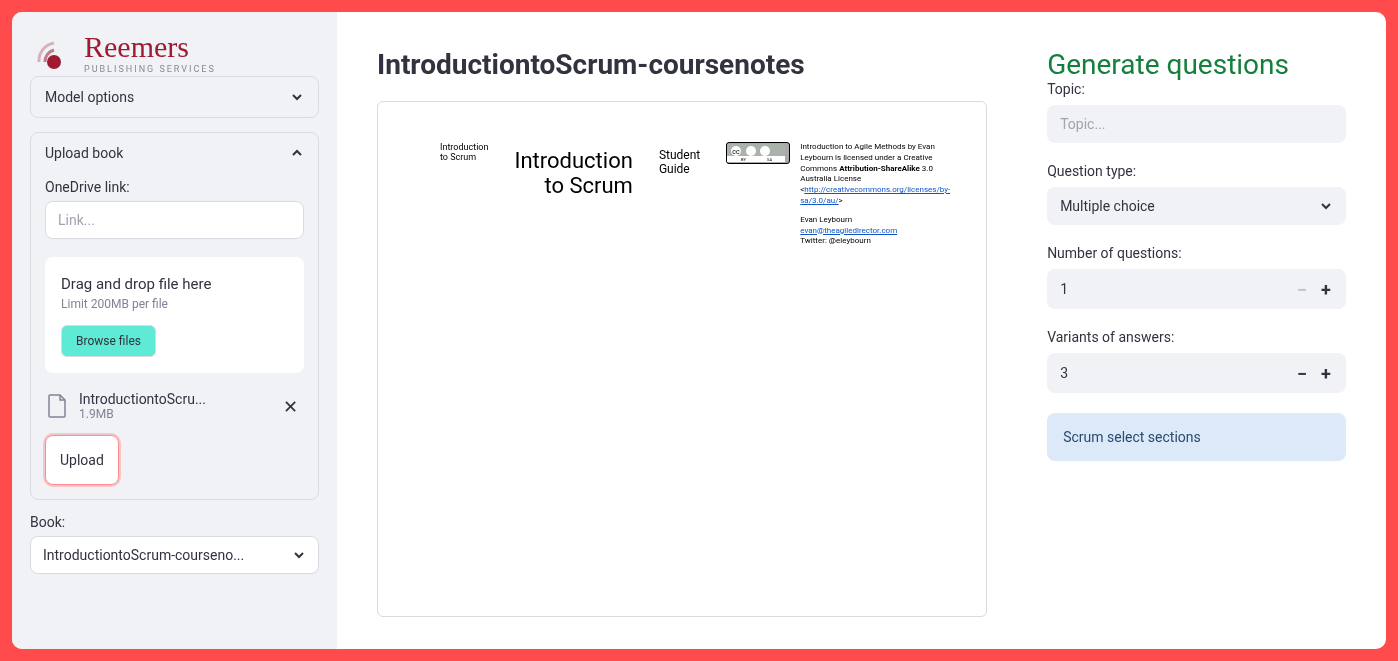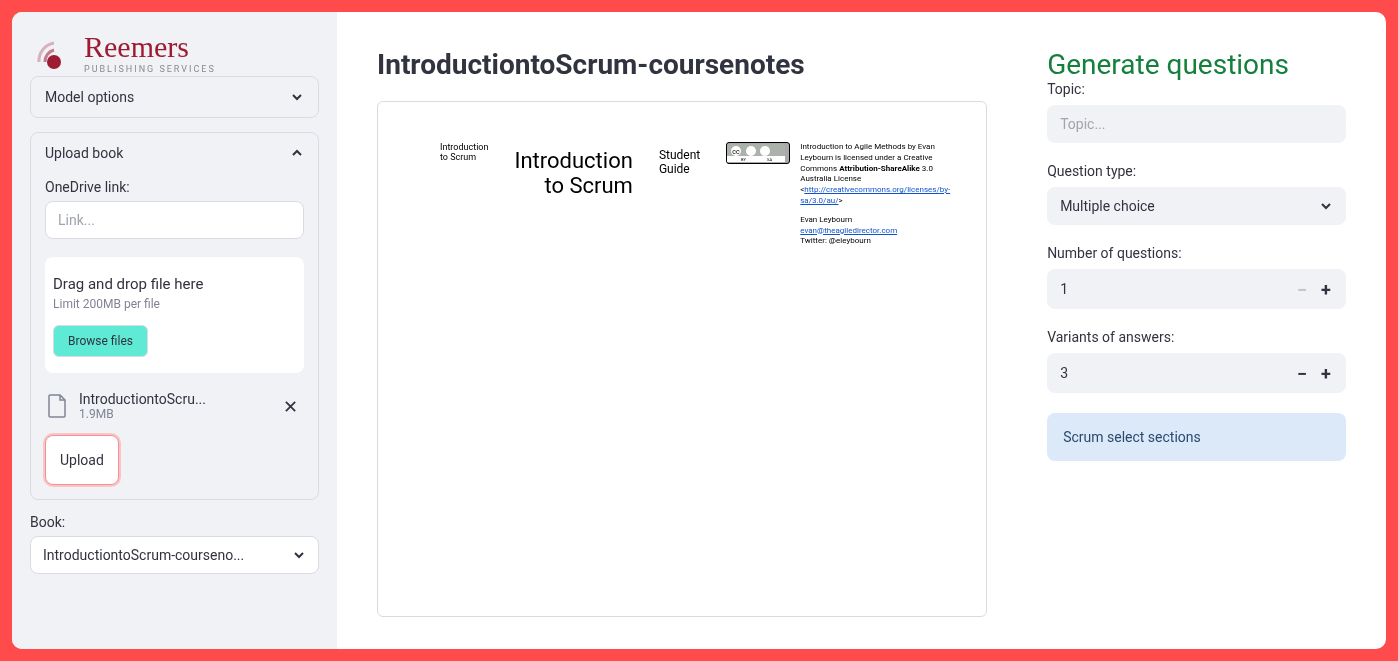--- a/index.html
+++ b/index.html
@@ -13,21 +13,21 @@
 .logo-text{display:flex;flex-direction:column;gap:2px}
 .logo-name{font-family:Georgia,serif;font-size:30px;color:#9e1b32;font-weight:400;line-height:1}
 .logo-sub{font-size:9px;letter-spacing:2px;color:#8a8a8a}
 .collapsible{border:1px solid #d8dbe1;border-radius:8px;background:#f0f2f6;margin-bottom:14px}
 .collapsible-header{display:flex;justify-content:space-between;align-items:center;padding:12px 14px;cursor:pointer;font-size:14px;color:#31333f}
 .chev{width:14px;height:14px;display:inline-block}
 .collapsible-body{padding:0 14px 14px}
 .sidelabel{font-size:14px;color:#31333f;margin:6px 0}
 .text-input{width:100%;border:1px solid #d8dbe1;border-radius:8px;padding:10px 12px;font-size:14px;background:#fff;color:#31333f}
 .text-input::placeholder{color:#a0a4ab}
-.uploader{background:#fff;border-radius:8px;margin-top:18px;padding:18px 8px 16px}
+.uploader{background:#fff;border-radius:8px;margin-top:18px;padding:18px 16px 16px}
 .uploader-title{font-size:15px;color:#31333f;margin-bottom:4px}
 .uploader-sub{font-size:12px;color:#808495;margin-bottom:14px}
 .browse-btn{border:1px solid #d8dbe1;background:#5eead4;border-radius:6px;padding:8px 14px;font-size:12px;color:#31333f;cursor:pointer}
 .file-row{display:flex;align-items:center;gap:12px;margin-top:18px;padding:0 2px}
 .file-icon{width:20px;height:24px}
 .file-meta{flex:1;min-width:0}
 .file-name{font-size:14px;color:#31333f;white-space:nowrap;overflow:hidden;text-overflow:ellipsis}
 .file-size{font-size:12px;color:#808495}
 .file-remove{cursor:pointer;font-size:18px;color:#31333f;padding:4px}
 .upload-btn{margin-top:14px;border:1px solid #ff8c8c;background:#fff;color:#31333f;border-radius:8px;padding:16px 14px;font-size:14px;cursor:pointer;box-shadow:0 0 0 2px rgba(255,75,75,.25)}

